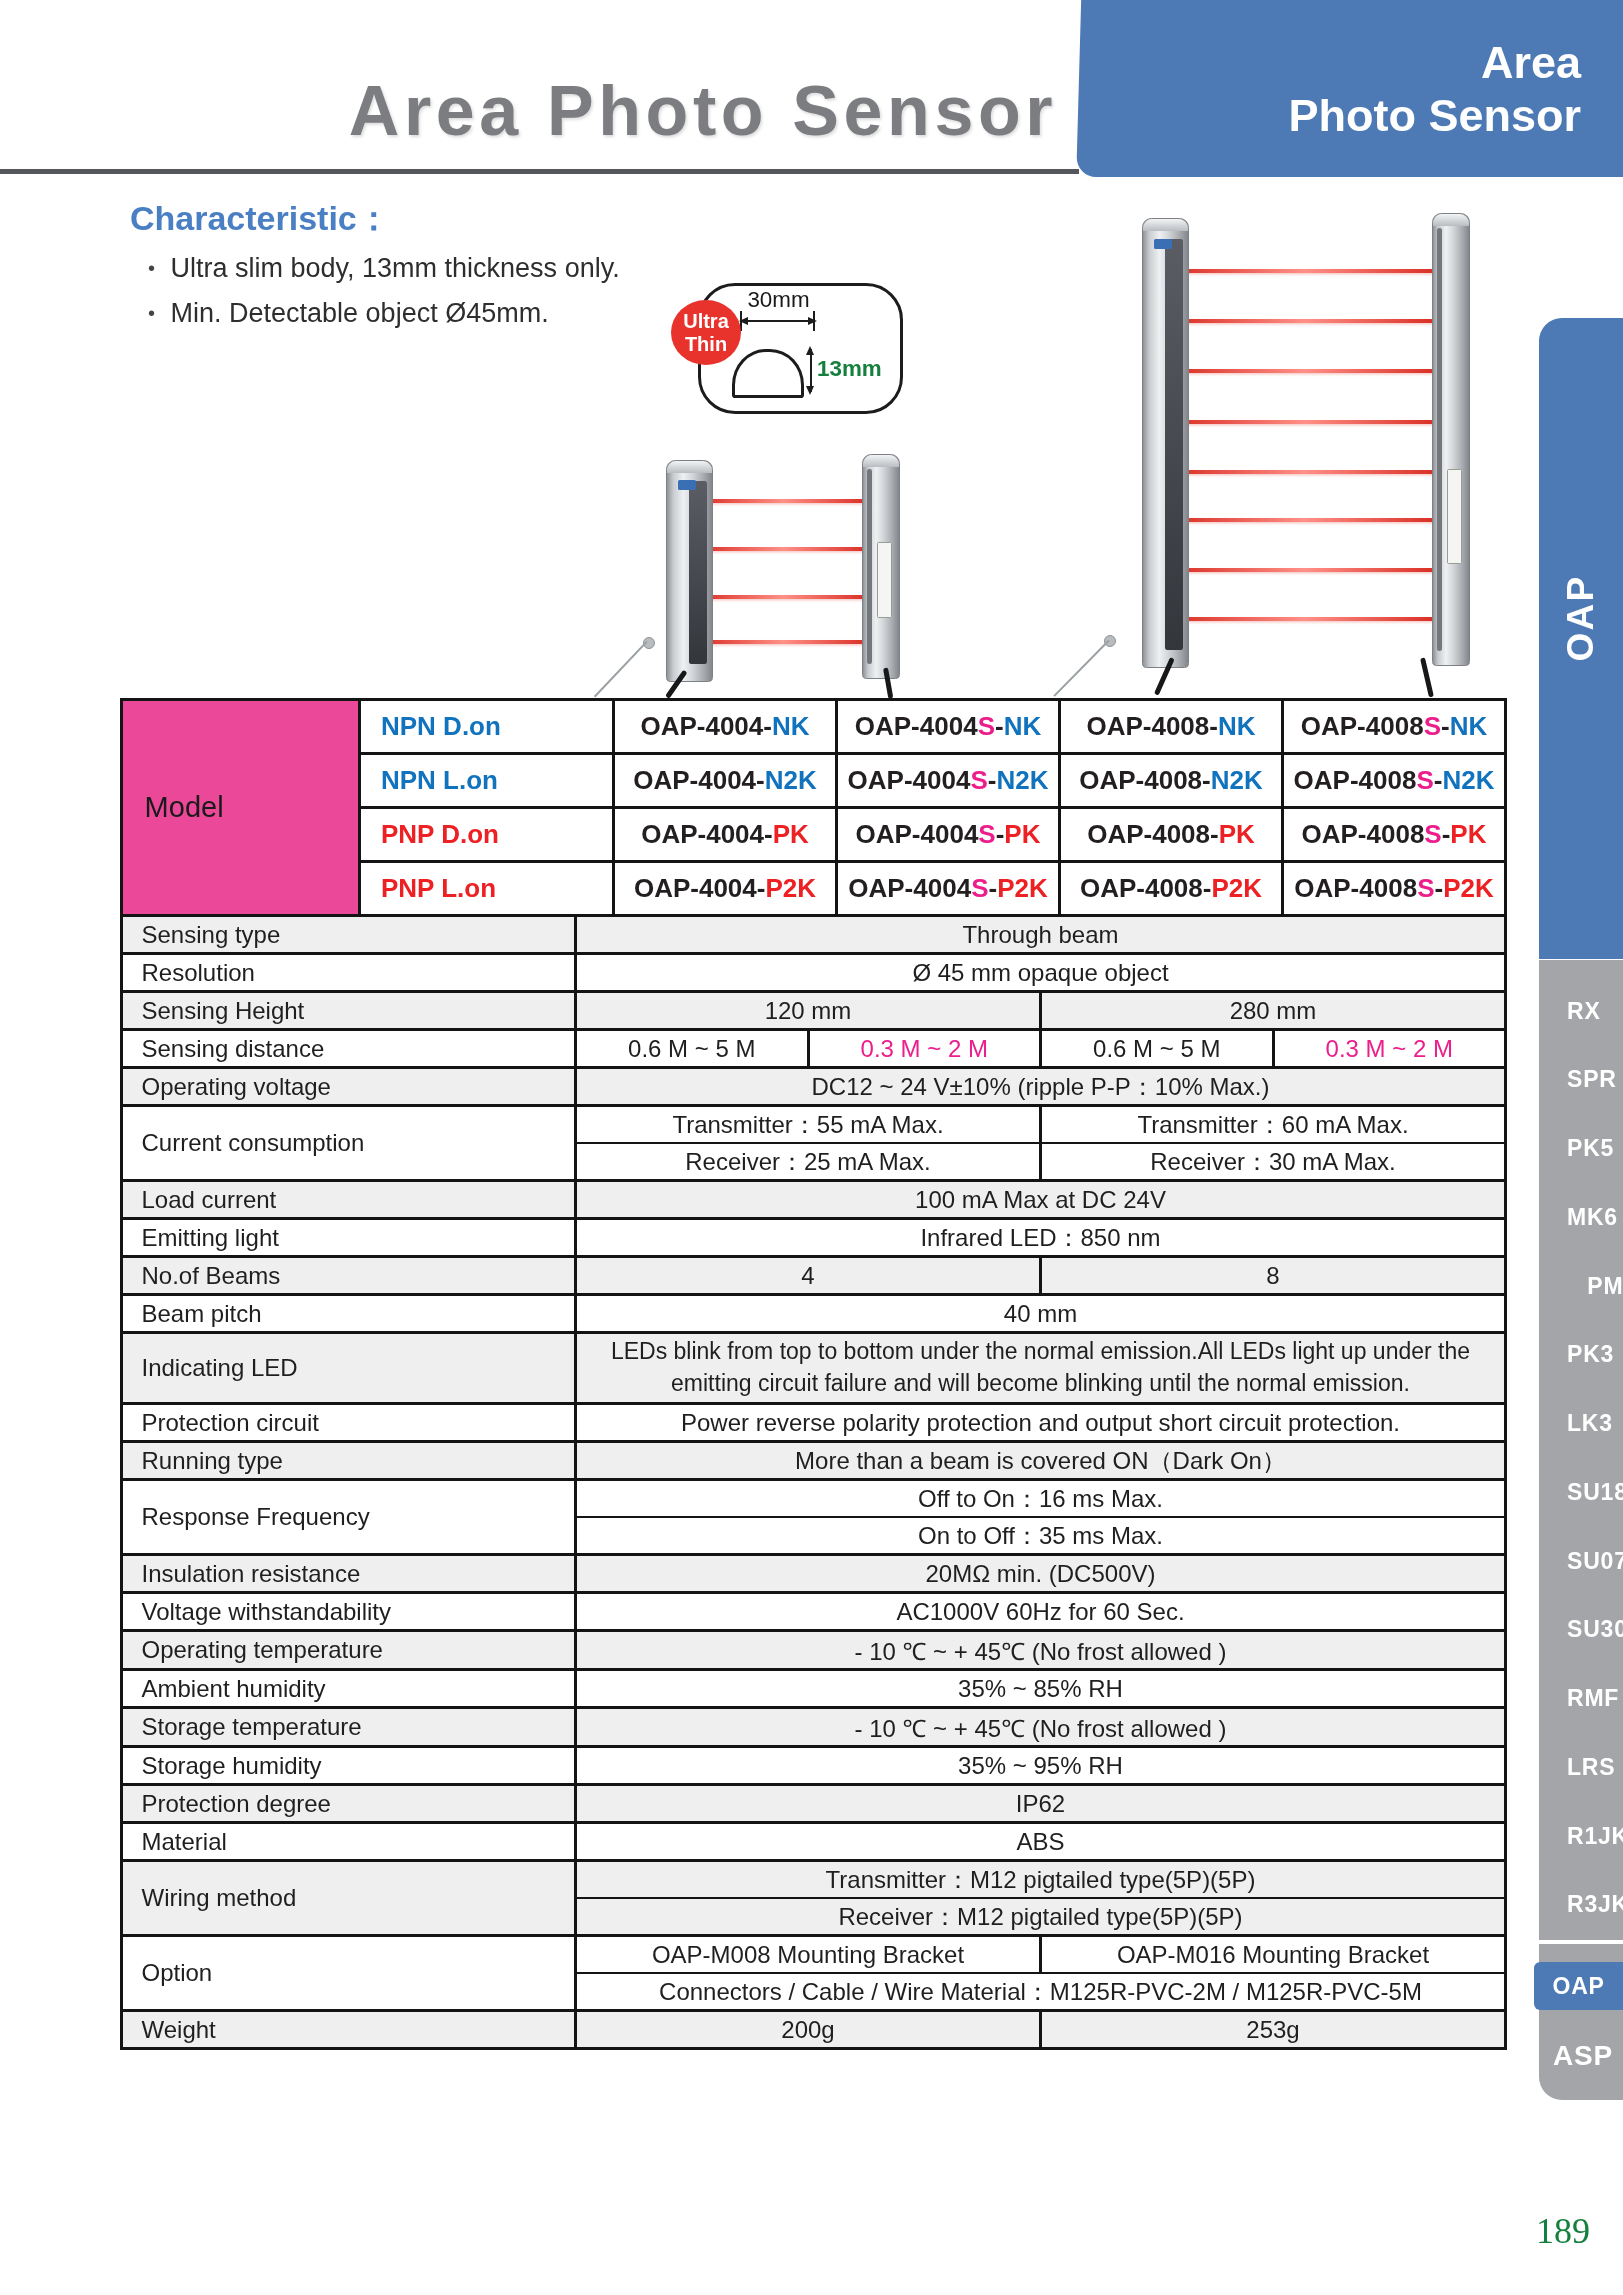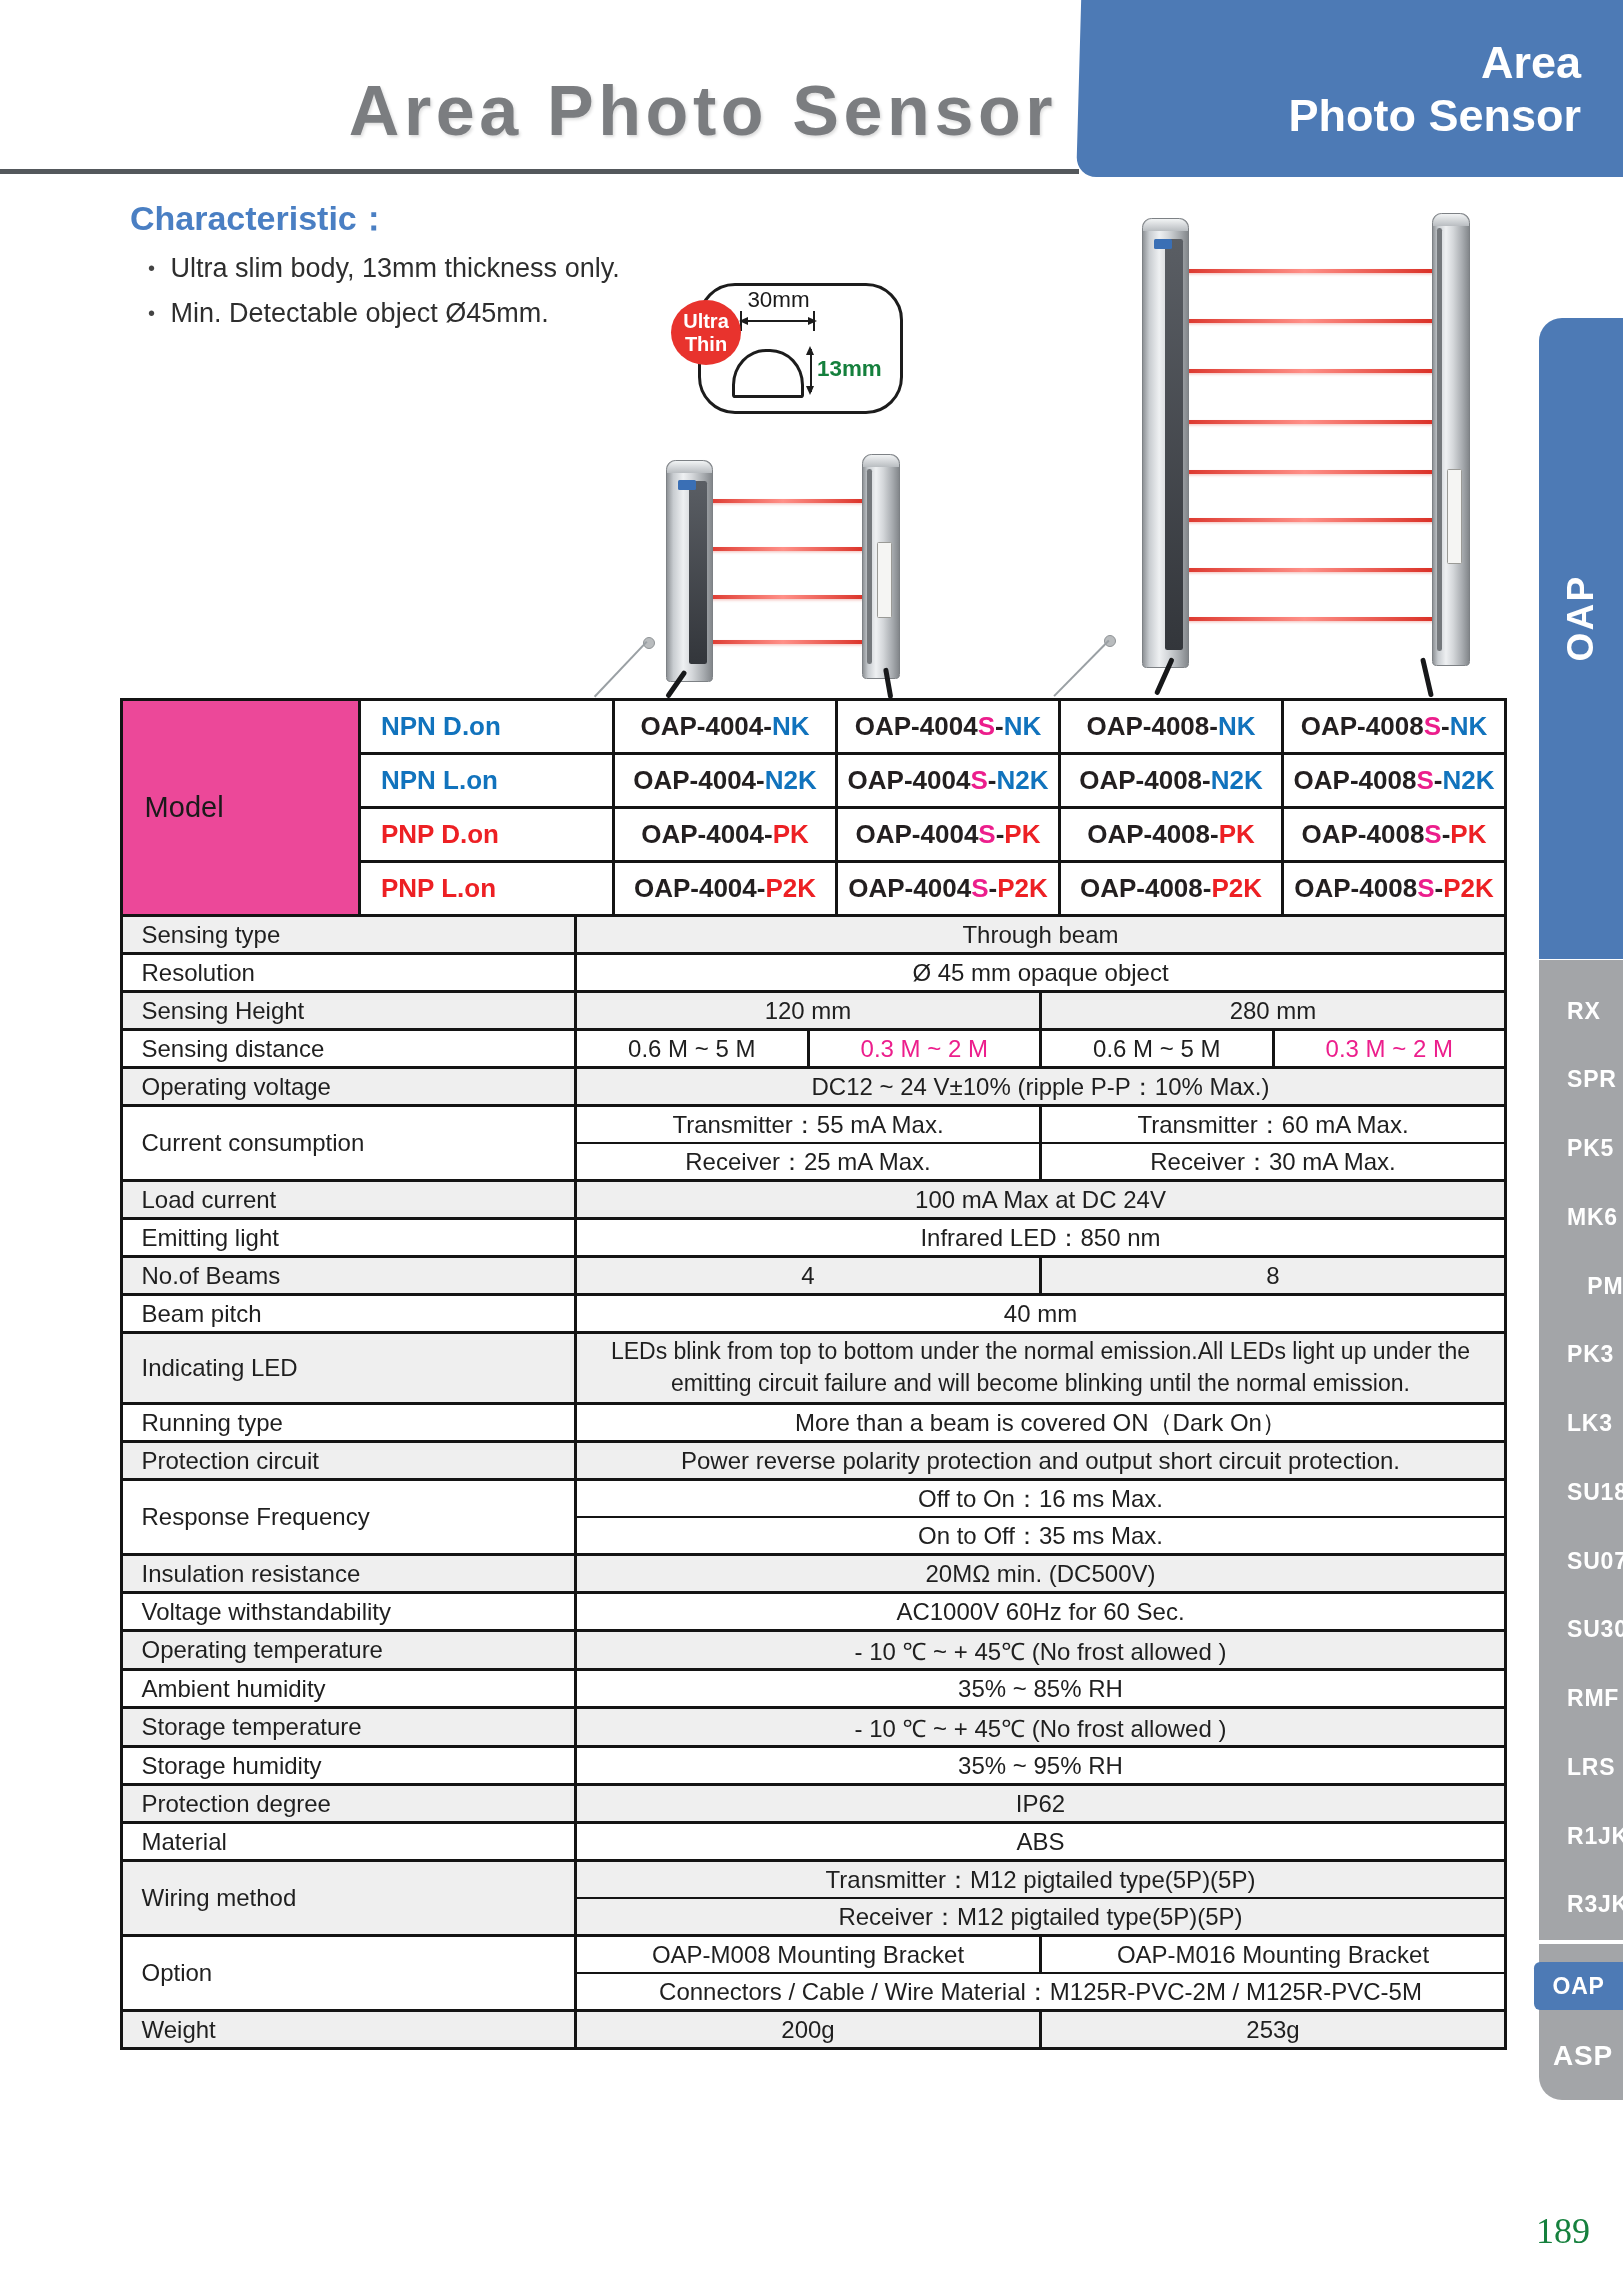--- a/index.html
+++ b/index.html
@@ -404,32 +404,32 @@
       </div>
       <div class="srow tall">
         <div class="slabel">Indicating LED</div>
         <div class="slines">
           <div class="sline">
             <div class="cell">LEDs blink from top to bottom under the normal emission.All LEDs light up under the emitting circuit failure and will become blinking until the normal emission.</div>
           </div>
         </div>
       </div>
       <div class="srow">
+        <div class="slabel">Protection circuit</div>
+        <div class="slines">
+          <div class="sline">
+            <div class="cell">Power reverse polarity protection and output short circuit protection.</div>
+          </div>
+        </div>
+      </div>
+      <div class="srow">
         <div class="slabel">Running type</div>
         <div class="slines">
           <div class="sline">
             <div class="cell">More than a beam is covered ON（Dark On）</div>
-          </div>
-        </div>
-      </div>
-      <div class="srow">
-        <div class="slabel">Protection circuit</div>
-        <div class="slines">
-          <div class="sline">
-            <div class="cell">Power reverse polarity protection and output short circuit protection.</div>
           </div>
         </div>
       </div>
       <div class="srow">
         <div class="slabel">Response Frequency</div>
         <div class="slines">
           <div class="sline">
             <div class="cell">Off to On：16 ms Max.</div>
           </div>
           <div class="sline">

